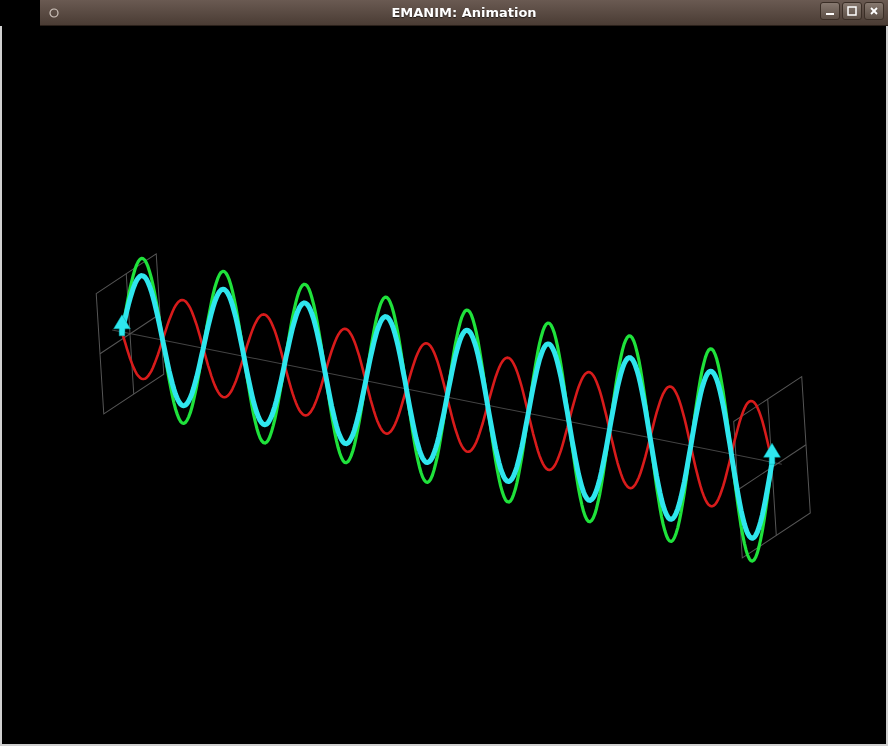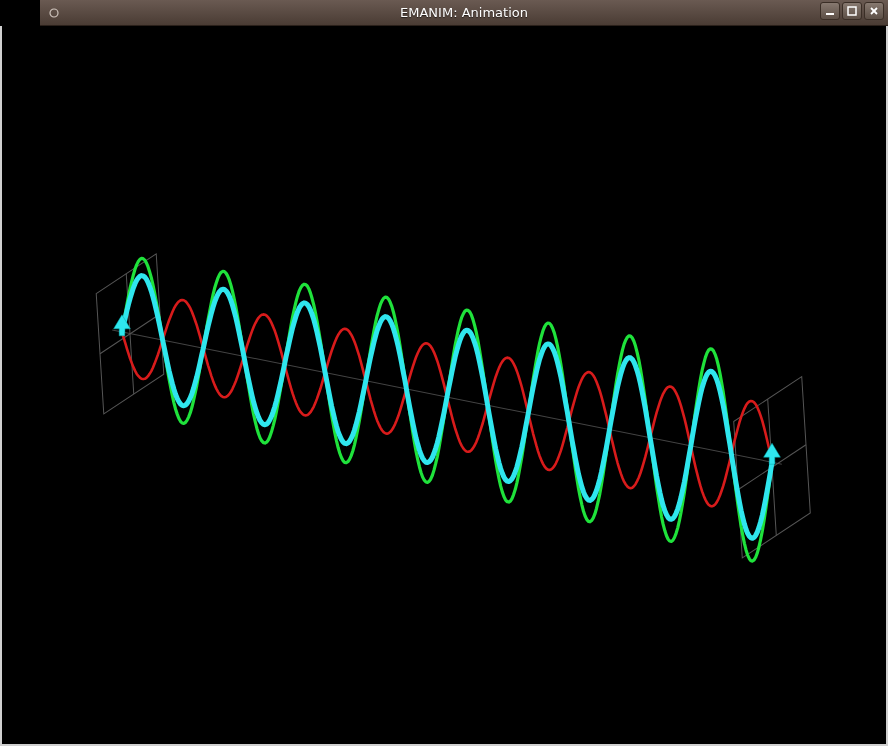--- a/index.html
+++ b/index.html
@@ -18,21 +18,21 @@
     flex-direction: column;
     background: #000;
   }
   .titlebar {
     height: 26px;
     background: linear-gradient(to bottom, #6a5a52 0%, #4a3c34 100%);
     display: flex;
     align-items: center;
     color: #fff;
     font-size: 13px;
-    font-weight: normal;
+    font-weight: bold;
     position: relative;
     border-bottom: 1px solid #2a201a;
     box-sizing: border-box;
     margin-left: 40px;
   }
   .titlebar .left-icon {
     width: 20px;
     display: flex;
     align-items: center;
     justify-content: center;

